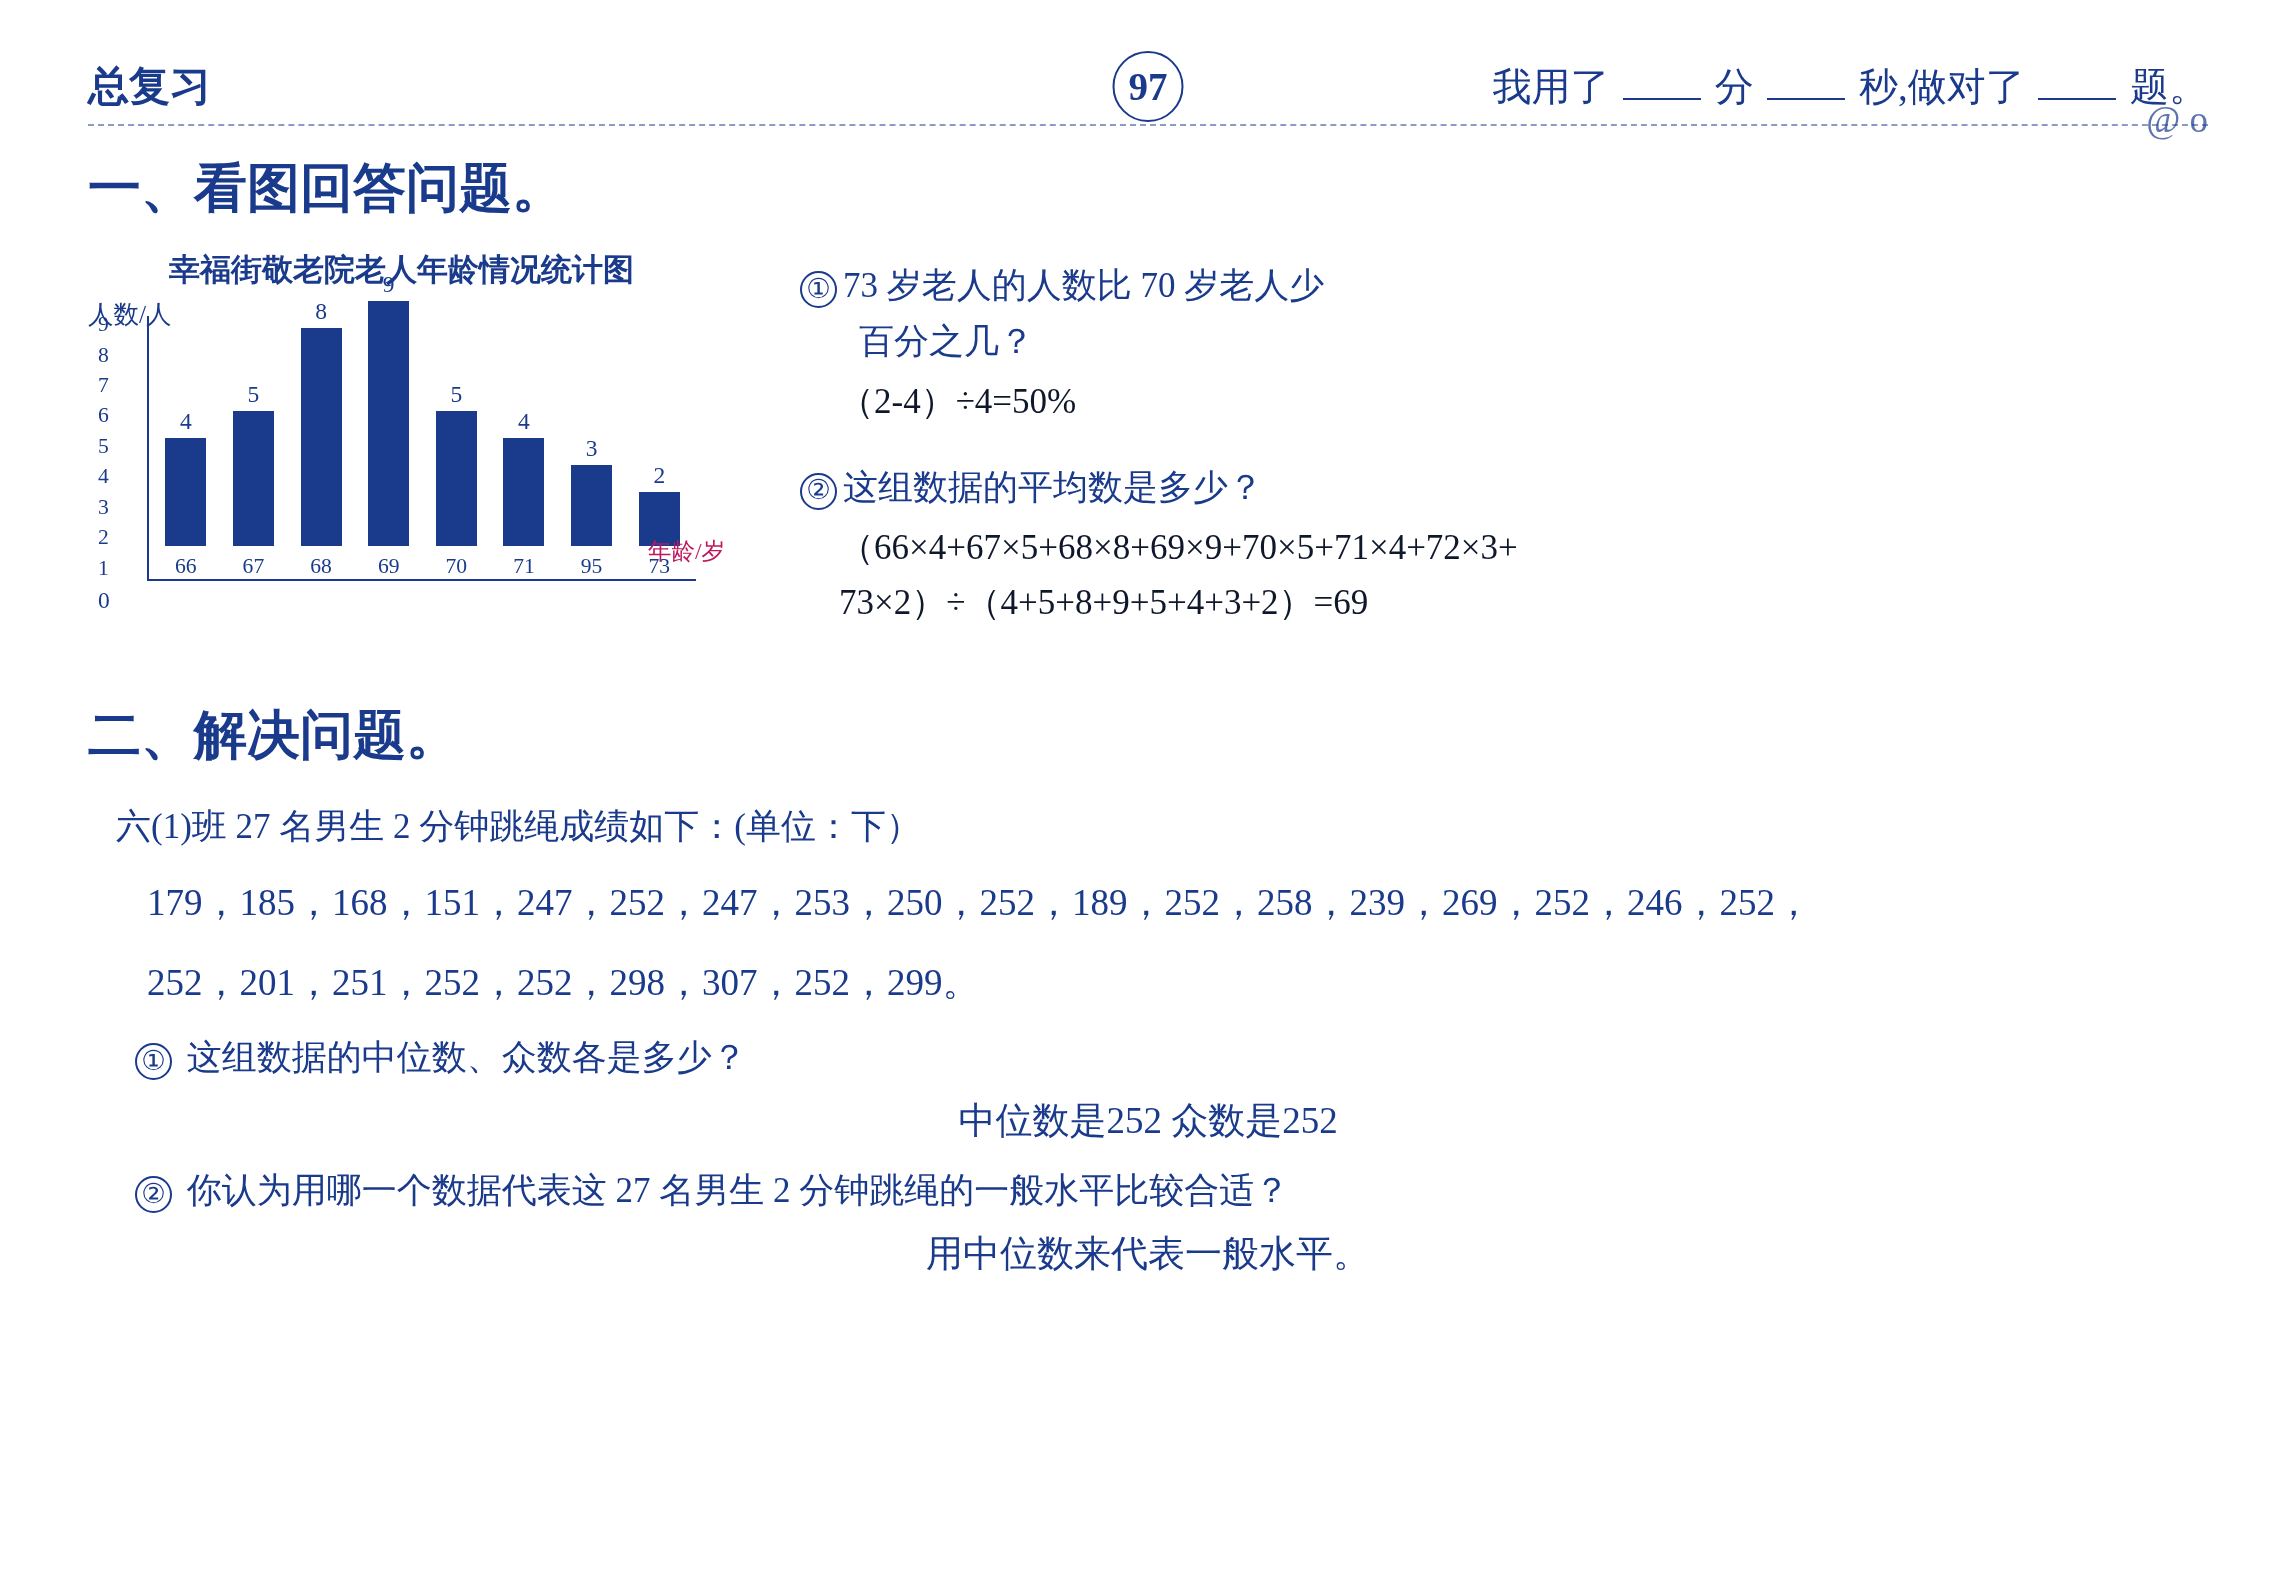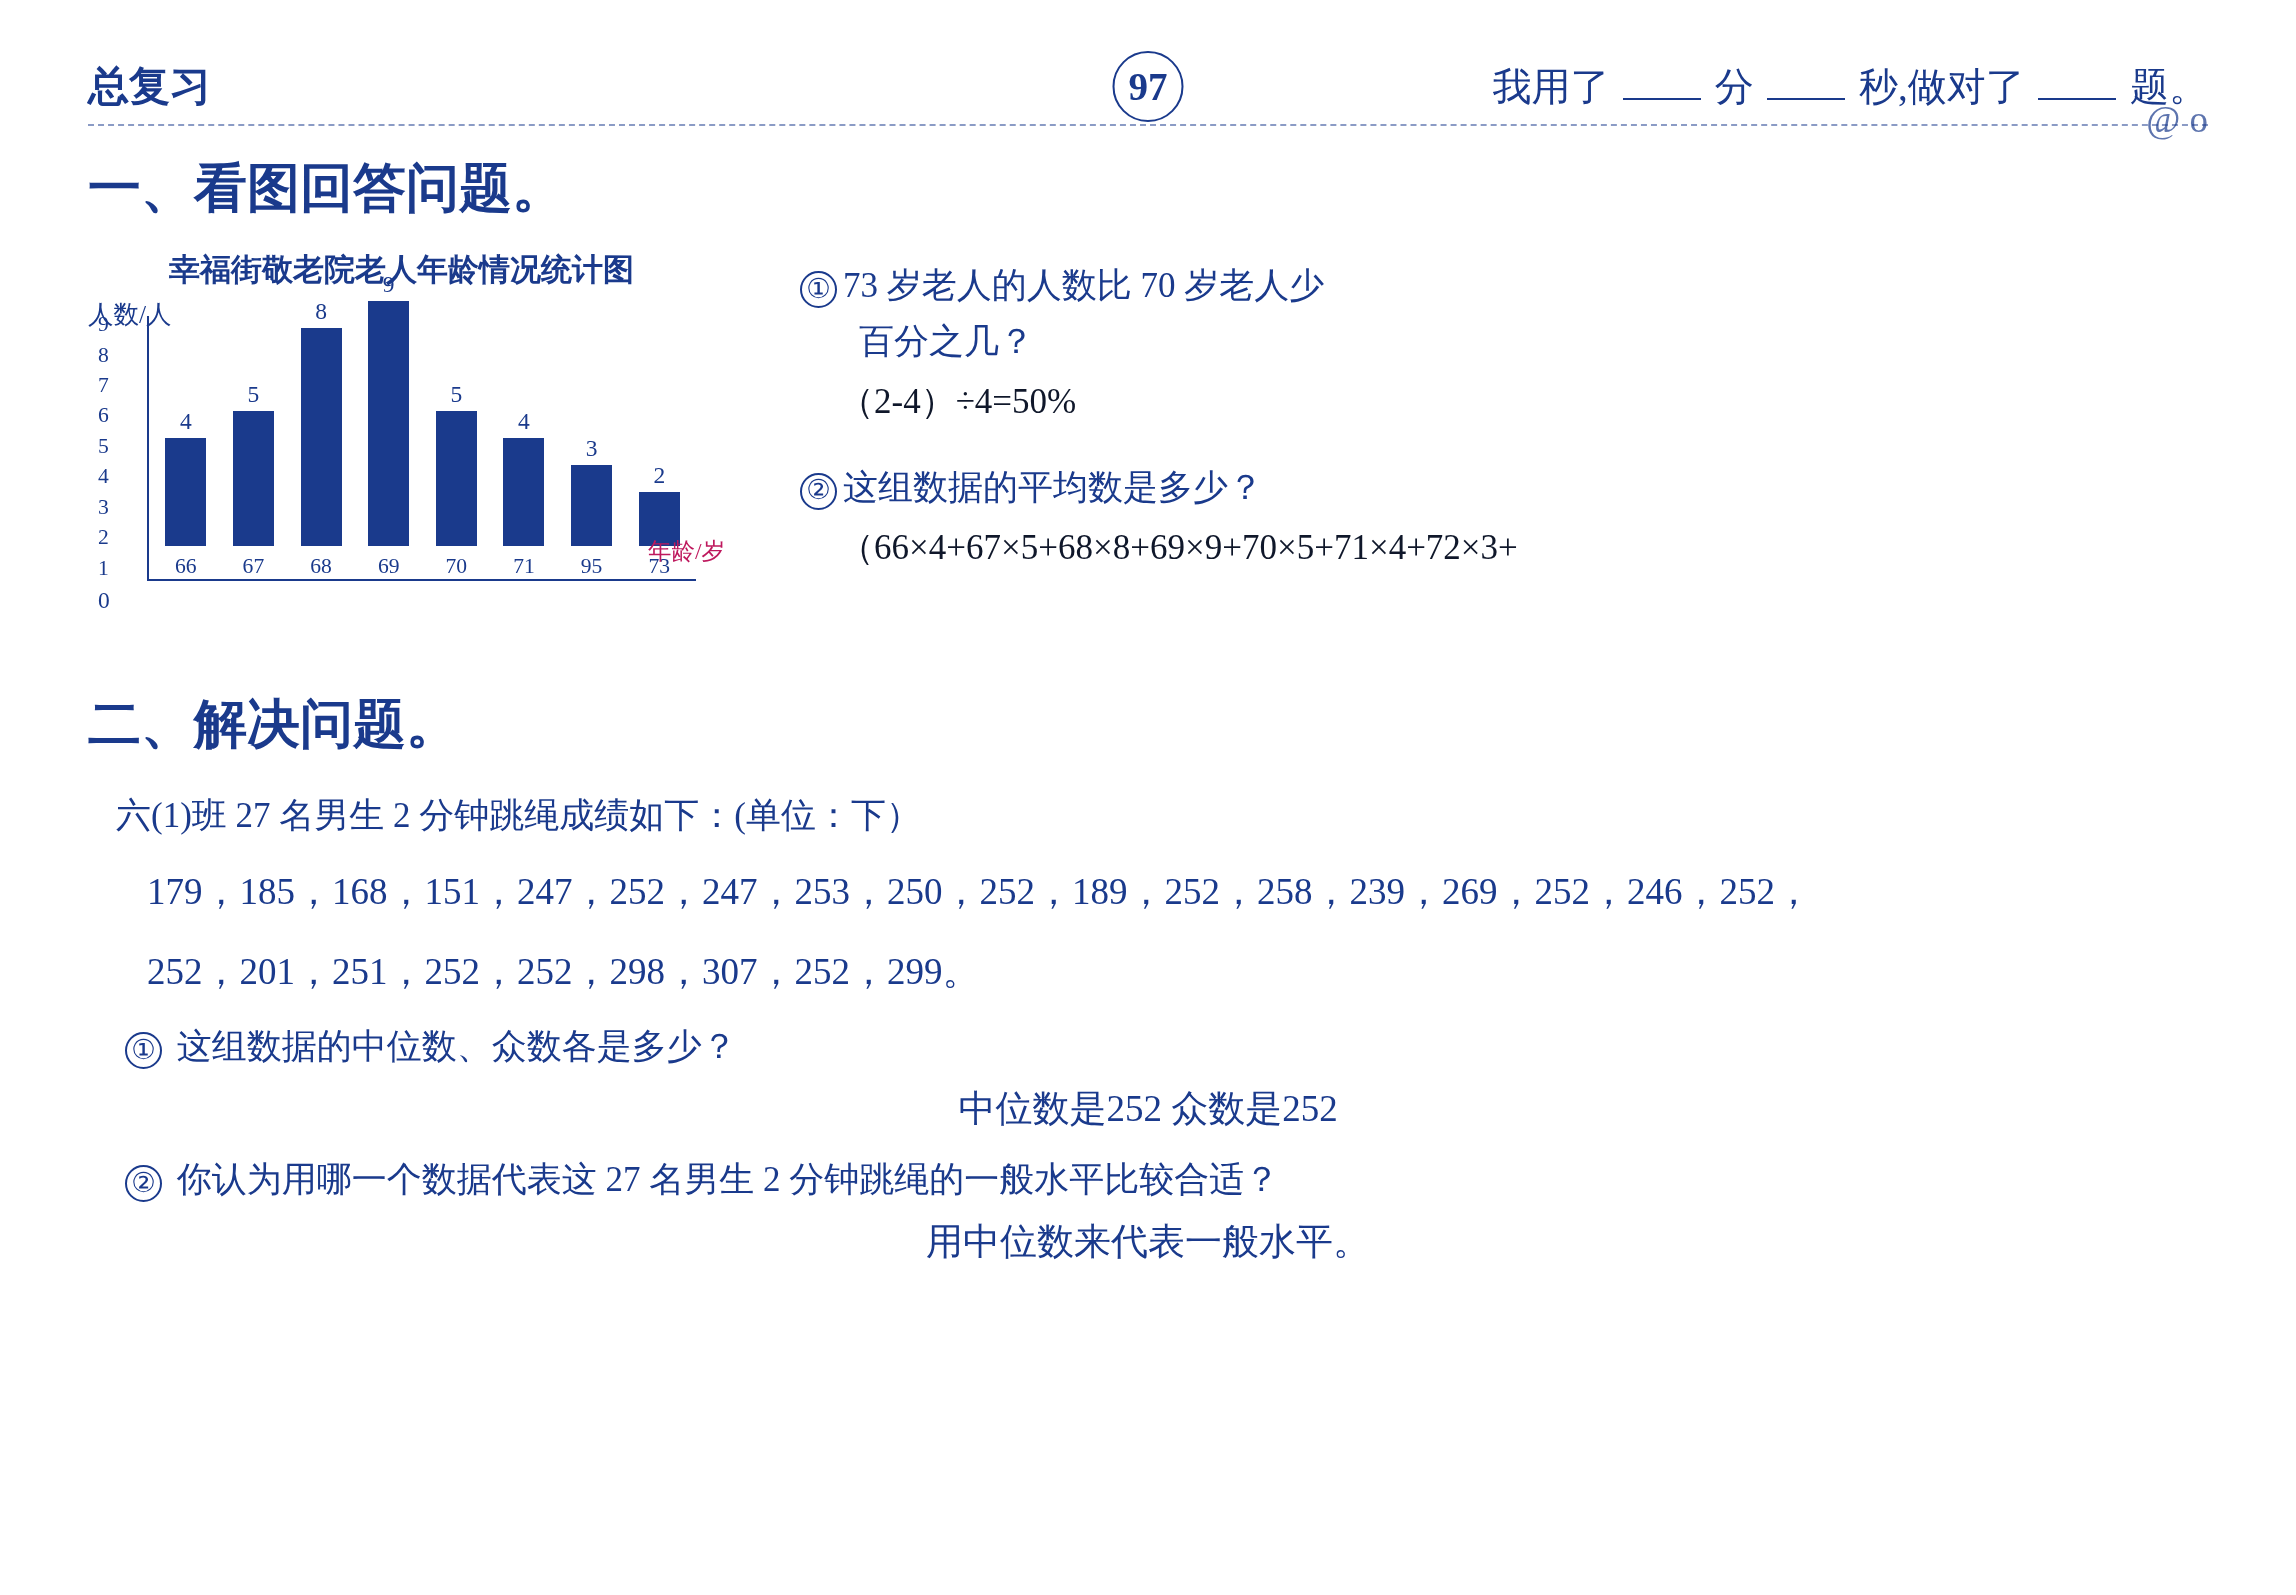--- a/index.html
+++ b/index.html
@@ -235,21 +235,21 @@
       font-size: 37px;
       color: #1a3a8c;
       line-height: 1.9;
       margin-left: 59px;
       margin-bottom: 9.8px;
     }
 
     .sub-question {
       font-size: 35px;
       color: #1a3a8c;
-      margin-left: 37px;
+      margin-left: 47px;
       margin-bottom: 7.8px;
       line-height: 1.7;
     }
 
     .sub-answer {
       font-size: 37px;
       color: #1a3a8c;
       text-align: center;
       margin-bottom: 15.7px;
     }
@@ -370,20 +370,21 @@
         </div>
         <div class="q-text" style="text-indent:59px;">百分之几？</div>
         <div class="q-answer">（2-4）÷4=50%</div>
       </div>
 
       <div class="q-item">
         <div class="q-text">
           <span class="q-circle">②</span>这组数据的平均数是多少？
         </div>
         <div class="q-answer">（66×4+67×5+68×8+69×9+70×5+71×4+72×3+</div>
+        <div class="q-answer">73×2）÷（4+5+8+9+5+4+3+2）=69</div>
       </div>
     </div>
   </div>
 
   <div class="section2">
     <div class="section-title">二、解决问题。</div>
     <div class="problem-text">六(1)班 27 名男生 2 分钟跳绳成绩如下：(单位：下）</div>
     <div class="data-series">179，185，168，151，247，252，247，253，250，252，189，252，258，239，269，252，246，252，</div>
     <div class="data-series">252，201，251，252，252，298，307，252，299。</div>
 

